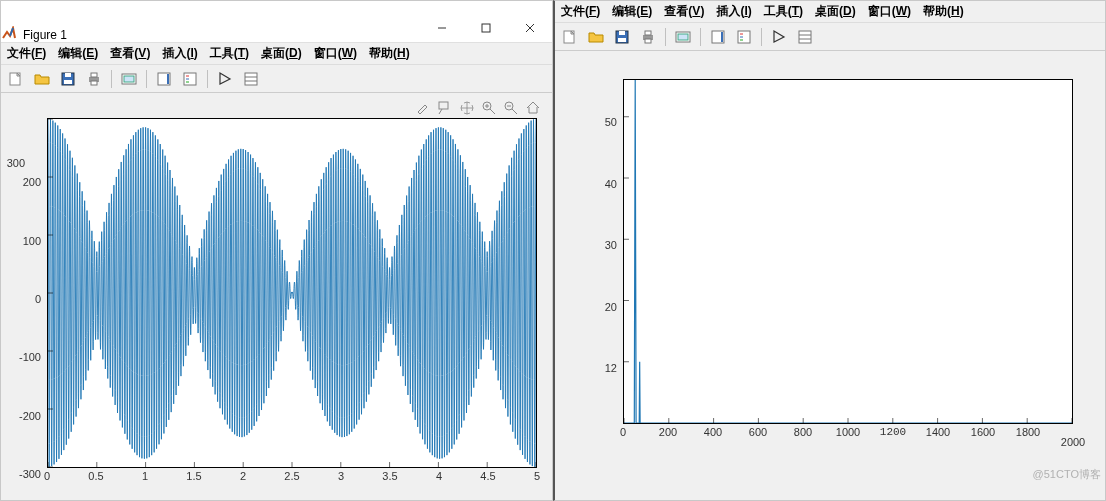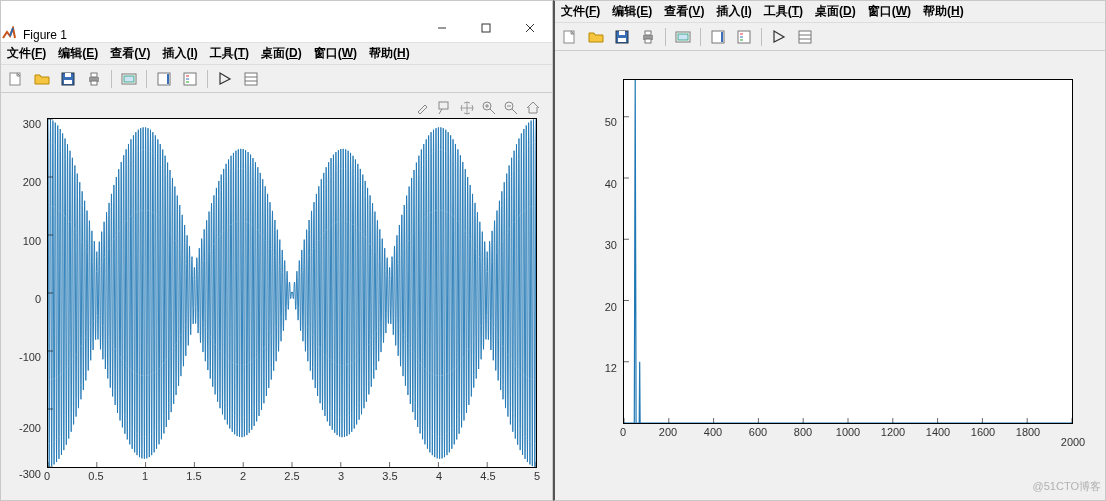--- a/index.html
+++ b/index.html
@@ -116,21 +116,21 @@
     font-size: 11px;
     color: #333;
     text-align: center;
     transform: translate(-50%, 0);
     white-space: nowrap;
   }
   .tick-label.y { transform: translate(0, -50%); text-align: right; }
 
   .watermark {
     position: absolute;
-    right: 4px; bottom: 6px;
+    right: 4px; bottom: 18px;
     font-size: 11px;
     color: rgba(150,150,150,0.7);
     pointer-events: none;
     text-align: right;
   }
 </style>
 </head>
 <body>
 
 <div class="fig-window">
@@ -305,36 +305,36 @@
       <div class="tick-label" style="left: 291px; top: 377px;">2.5</div>
       <div class="tick-label" style="left: 340px; top: 377px;">3</div>
       <div class="tick-label" style="left: 389px; top: 377px;">3.5</div>
       <div class="tick-label" style="left: 438px; top: 377px;">4</div>
       <div class="tick-label" style="left: 487px; top: 377px;">4.5</div>
       <div class="tick-label" style="left: 536px; top: 377px;">5</div>
       <div class="tick-label y" style="left: 40px; top: 375px; width: 0px;">
         <span style="position: absolute; right: 0px;">-300</span>
       </div>
       <div class="tick-label y" style="left: 40px; top: 316.667px; width: 0px;">
-        <span style="position: absolute; right: 0px; margin-top: 12px;">-200</span>
+        <span style="position: absolute; right: 0px;">-200</span>
       </div>
       <div class="tick-label y" style="left: 40px; top: 258.333px; width: 0px;">
         <span style="position: absolute; right: 0px;">-100</span>
       </div>
       <div class="tick-label y" style="left: 40px; top: 200px; width: 0px;">
         <span style="position: absolute; right: 0px;">0</span>
       </div>
       <div class="tick-label y" style="left: 40px; top: 141.667px; width: 0px;">
         <span style="position: absolute; right: 0px; margin-left: 28px;">100</span>
       </div>
       <div class="tick-label y" style="left: 40px; top: 83.3333px; width: 0px;">
         <span style="position: absolute; right: 0px;">200</span>
       </div>
       <div class="tick-label y" style="left: 40px; top: 25px; width: 0px;">
-        <span style="position: absolute; right: 0px;">300</span>
+        <span style="position: absolute; right: 16px; margin-top: 39px;">300</span>
       </div>
     </div>
 
 </div>
 
 <div class="fig-window">
 
 
   <div class="menubar">
       <span class="menu-item">文件(<u>F</u>)</span>
@@ -430,21 +430,21 @@
           <line x1="0" x2="5" y1="98.57142857142856" y2="98.57142857142856" stroke="#000" stroke-width="0.6"></line>
           <line x1="0" x2="5" y1="36.96428571428572" y2="36.96428571428572" stroke="#000" stroke-width="0.6"></line>
         </svg></div>
     <div class="watermark">@51CTO博客</div>
   <div class="tick-label" style="left: 68px; top: 375px;">0</div>
       <div class="tick-label" style="left: 113px; top: 375px;">200</div>
       <div class="tick-label" style="left: 158px; top: 375px;">400</div>
       <div class="tick-label" style="left: 203px; top: 375px;">600</div>
       <div class="tick-label" style="left: 248px; top: 375px;">800</div>
       <div class="tick-label" style="left: 293px; top: 375px;">1000</div>
-      <div class="tick-label" style="left: 338px; top: 375px;">1200</div>
+      <div class="tick-label" style="left: 338px; top: 375px; font-family: Liberation Mono, monospace;">1200</div>
       <div class="tick-label" style="left: 383px; top: 375px;">1400</div>
       <div class="tick-label" style="left: 428px; top: 375px;">1600</div>
       <div class="tick-label" style="left: 473px; top: 375px;">1800</div>
       <div class="tick-label" style="left: 518px; top: 385px;">2000</div>
       <div class="tick-label y" style="left: 62px; top: 311.393px; width: 0px;">
         <span style="position: absolute; right: 0px;">12</span>
       </div>
       <div class="tick-label y" style="left: 62px; top: 249.786px; width: 0px;">
         <span style="position: absolute; right: 0px;">20</span>
       </div>

